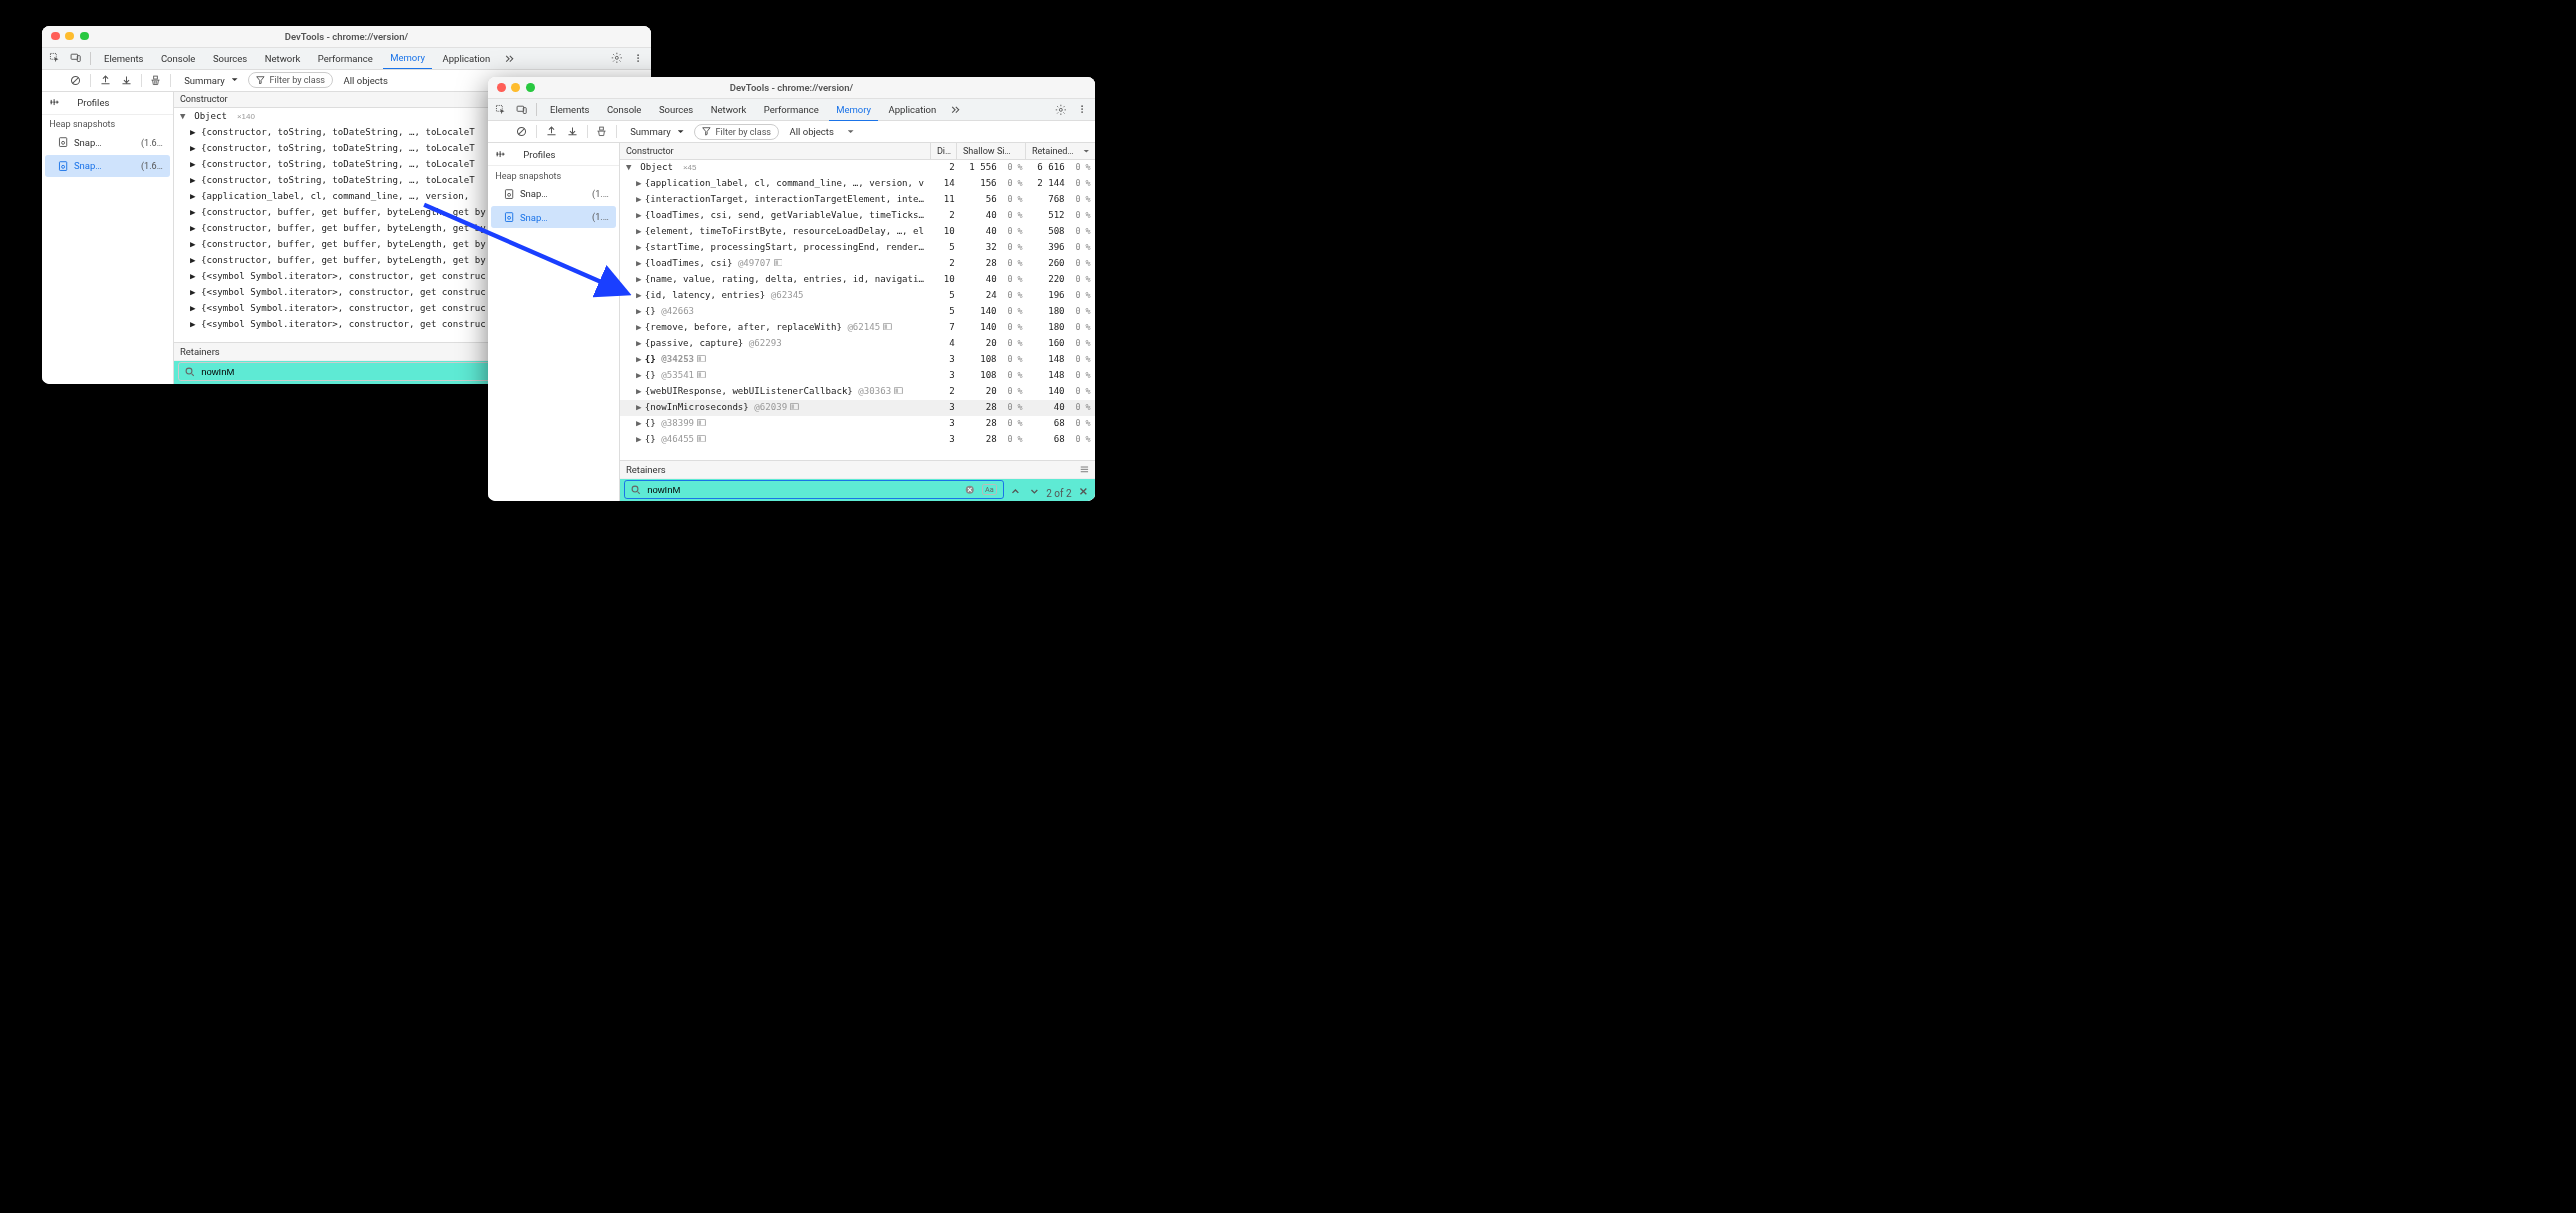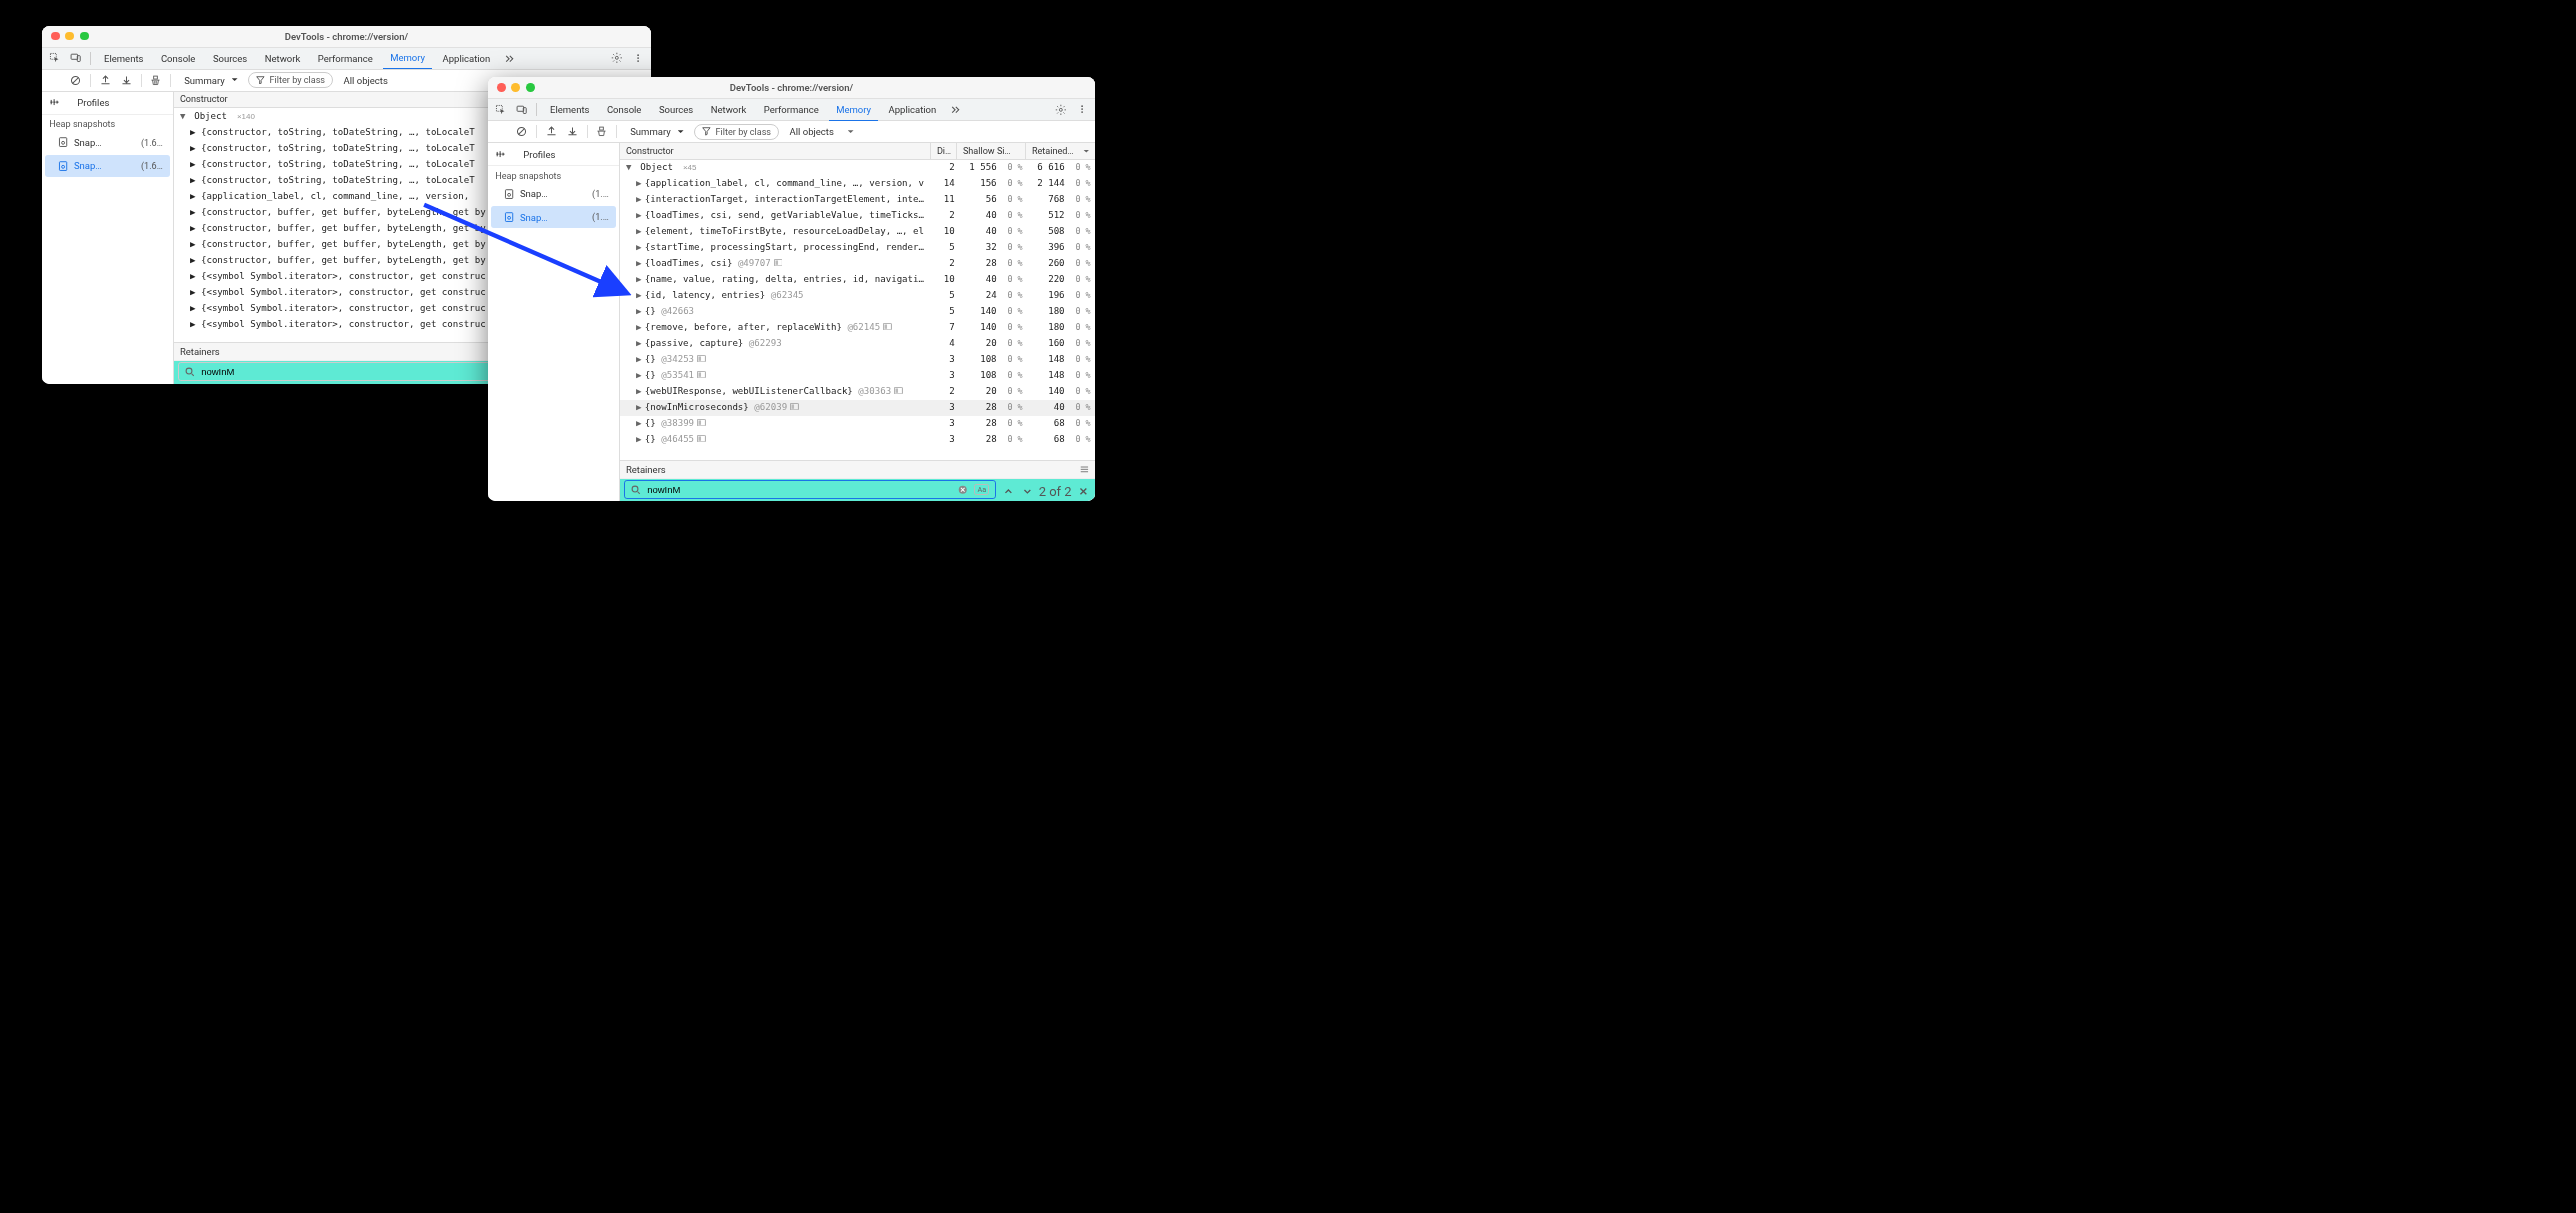--- a/index.html
+++ b/index.html
@@ -721,21 +721,21 @@
           </div>
           <div class="row">
             <div class="cell" style="flex:1;padding-left:16px;"><span class="toggle">▶</span><span class="code">{passive, capture}</span> <span class="dim">@62293</span></div>
             <div class="cell num" style="width:26px">4</div>
             <div class="cell num" style="width:42px">20</div>
             <div class="cell num pct" style="width:26px">0 %</div>
             <div class="cell num" style="width:42px">160</div>
             <div class="cell num pct" style="width:26px">0 %</div>
           </div>
           <div class="row">
-            <div class="cell" style="flex:1;padding-left:16px;"><span class="toggle">▶</span><span class="code">{}</span> <span class="dim">@34253</span><span class="context-ic"><svg width="8.8" height="7.3" viewBox="0 0 12 10" fill="none" stroke="#888" stroke-width="1">
+            <div class="cell" style="flex:1;padding-left:16px;font-weight:bold;"><span class="toggle">▶</span><span class="code">{}</span> <span class="dim">@34253</span><span class="context-ic"><svg width="8.8" height="7.3" viewBox="0 0 12 10" fill="none" stroke="#888" stroke-width="1">
                   <rect x="0.5" y="0.5" width="11" height="9" rx="1"></rect>
                   <rect x="2" y="2" width="3.5" height="6" fill="#bbb" stroke="none"></rect>
                 </svg></span></div>
             <div class="cell num" style="width:26px">3</div>
             <div class="cell num" style="width:42px">108</div>
             <div class="cell num pct" style="width:26px">0 %</div>
             <div class="cell num" style="width:42px">148</div>
             <div class="cell num pct" style="width:26px">0 %</div>
           </div>
           <div class="row">
@@ -823,21 +823,21 @@
         <span class="small-btn">
           <svg width="8.8" height="8.8" viewBox="0 0 12 12" fill="none" stroke="#555" stroke-width="1.8">
               <path d="M2 8 L6 4 L10 8"></path>
             </svg>
         </span>
         <span class="small-btn">
           <svg width="8.8" height="8.8" viewBox="0 0 12 12" fill="none" stroke="#555" stroke-width="1.8">
               <path d="M2 4 L6 8 L10 4"></path>
             </svg>
         </span>
-        <span style="color:#555; font-size:13px;">2 of 2</span>
+        <span style="color:#555; font-size:10px;">2 of 2</span>
         <span class="small-btn">
           <svg width="8.8" height="8.8" viewBox="0 0 12 12" fill="none" stroke="#555" stroke-width="1.8">
               <path d="M2 2 L10 10 M10 2 L2 10"></path>
             </svg>
         </span>
       </div>
     </div>
   </div>
 </div>
 

